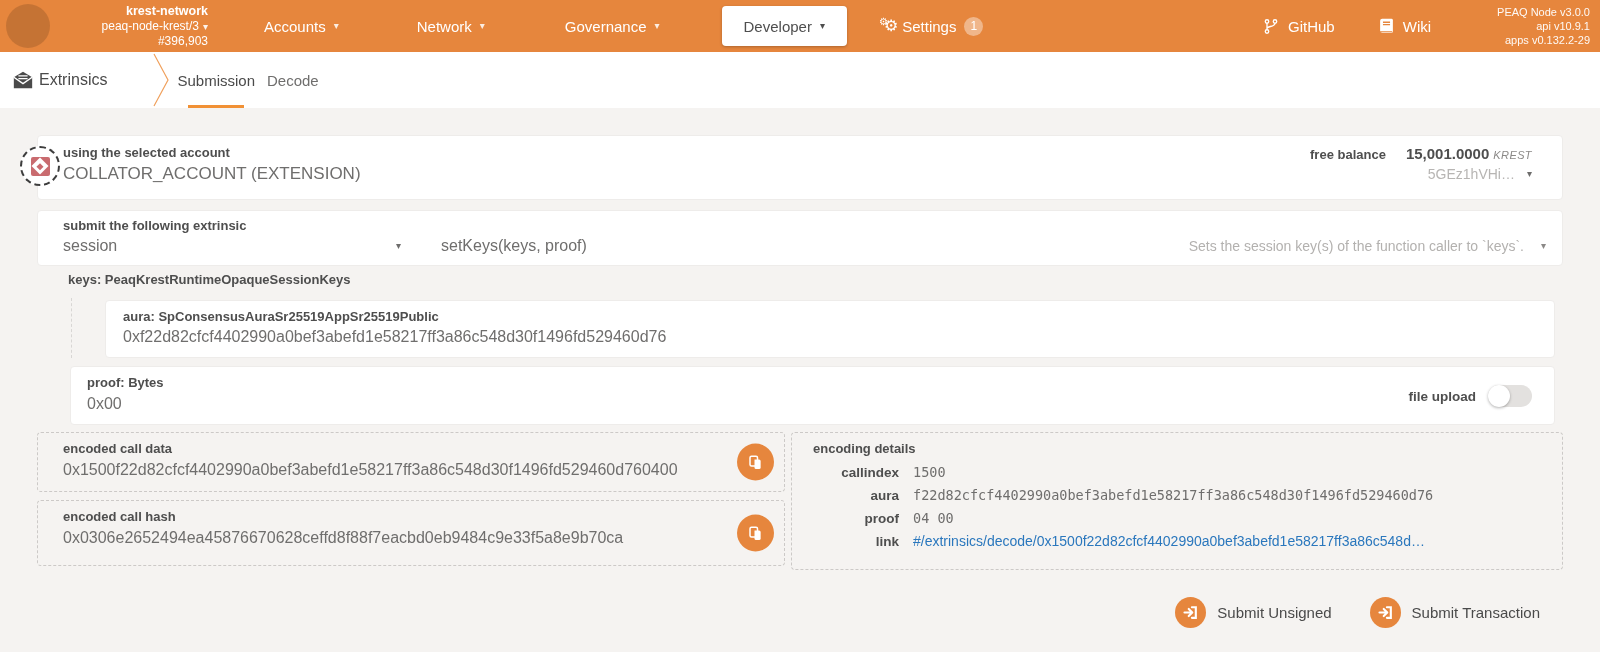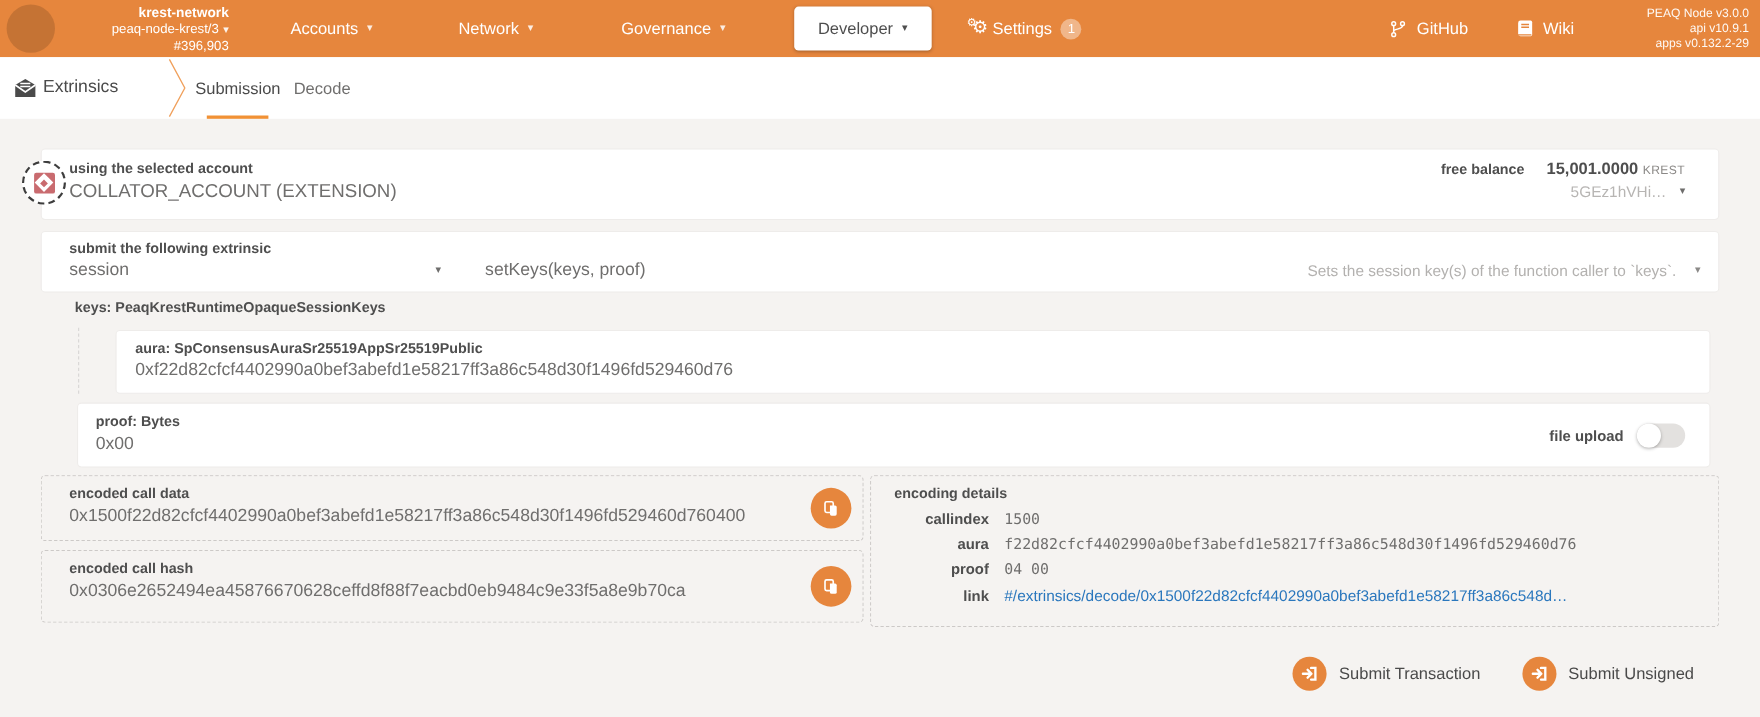--- a/index.html
+++ b/index.html
@@ -81,21 +81,21 @@
     display:flex; align-items:center; justify-content:center; z-index:2;
   }
   .identicon .sq { width:19px; height:19px; background:#c96b6f; border-radius:2px; display:flex; align-items:center; justify-content:center; }
   .identicon .dia { width:12px; height:12px; background:#fff; transform:rotate(45deg); display:flex; align-items:center; justify-content:center; }
   .identicon .dot { width:5px; height:5px; background:#c96b6f; }
   .acct-label { position:absolute; left:25px; top:9px; }
   .acct-name { position:absolute; left:25px; top:28px; font-size:17px; color:#6f6e6d; }
   .acct-right { position:absolute; right:30px; top:9px; display:flex; flex-direction:column; align-items:flex-end; gap:4px; }
   .balance-row { display:flex; align-items:baseline; gap:20px; }
   .balance-value { font-size:15px; font-weight:700; color:#4e4e4e; }
-  .balance-unit { font-size:11px; color:#8b8987; font-weight:400; letter-spacing:.4px; margin-left:4px; }
+  .balance-unit { font-size:11px; color:#8b8987; font-weight:400; letter-spacing:.4px; margin-left:4px;font-style:italic; }
   .addr-row { display:flex; align-items:center; gap:12px; color:#b7b5b3; font-size:14px; }
   .addr-row .caret { color:#6e6d6c; }
 
   .extrinsic-card { left:37px; top:210px; width:1526px; height:56px; }
   .ext-label { position:absolute; left:25px; top:7px; }
   .ext-pallet { position:absolute; left:25px; top:26px; }
   .ext-pallet-caret { position:absolute; left:358px; top:30px; color:#6e6d6c; }
   .ext-method { position:absolute; left:403px; top:26px; color:#55-; }
   .ext-desc { position:absolute; right:38px; top:27px; font-size:14px; color:#b3b1af; }
   .ext-desc-caret { position:absolute; right:16px; top:30px; color:#8b8987; }
@@ -314,24 +314,24 @@
 </div>
 
 <div class="actions">
   <div class="action-btn">
     <span class="action-circle">
       <svg width="17" height="17" viewBox="0 0 24 24">
         <path d="M14 4.5h5.5v15H14" fill="none" stroke="#fff" stroke-width="3" stroke-linecap="round"></path>
         <path d="M3.5 12h10.5 M9.5 7l5 5-5 5" fill="none" stroke="#fff" stroke-width="3" stroke-linecap="round" stroke-linejoin="round"></path>
       </svg>
     </span>
-    <span class="action-label">Submit Transaction</span>
+    <span class="action-label">Submit Unsigned</span>
   </div>
   <div class="action-btn">
     <span class="action-circle">
       <svg width="17" height="17" viewBox="0 0 24 24">
         <path d="M14 4.5h5.5v15H14" fill="none" stroke="#fff" stroke-width="3" stroke-linecap="round"></path>
         <path d="M3.5 12h10.5 M9.5 7l5 5-5 5" fill="none" stroke="#fff" stroke-width="3" stroke-linecap="round" stroke-linejoin="round"></path>
       </svg>
     </span>
-    <span class="action-label">Submit Unsigned</span>
+    <span class="action-label">Submit Transaction</span>
   </div>
 </div>
 
 </body></html>

